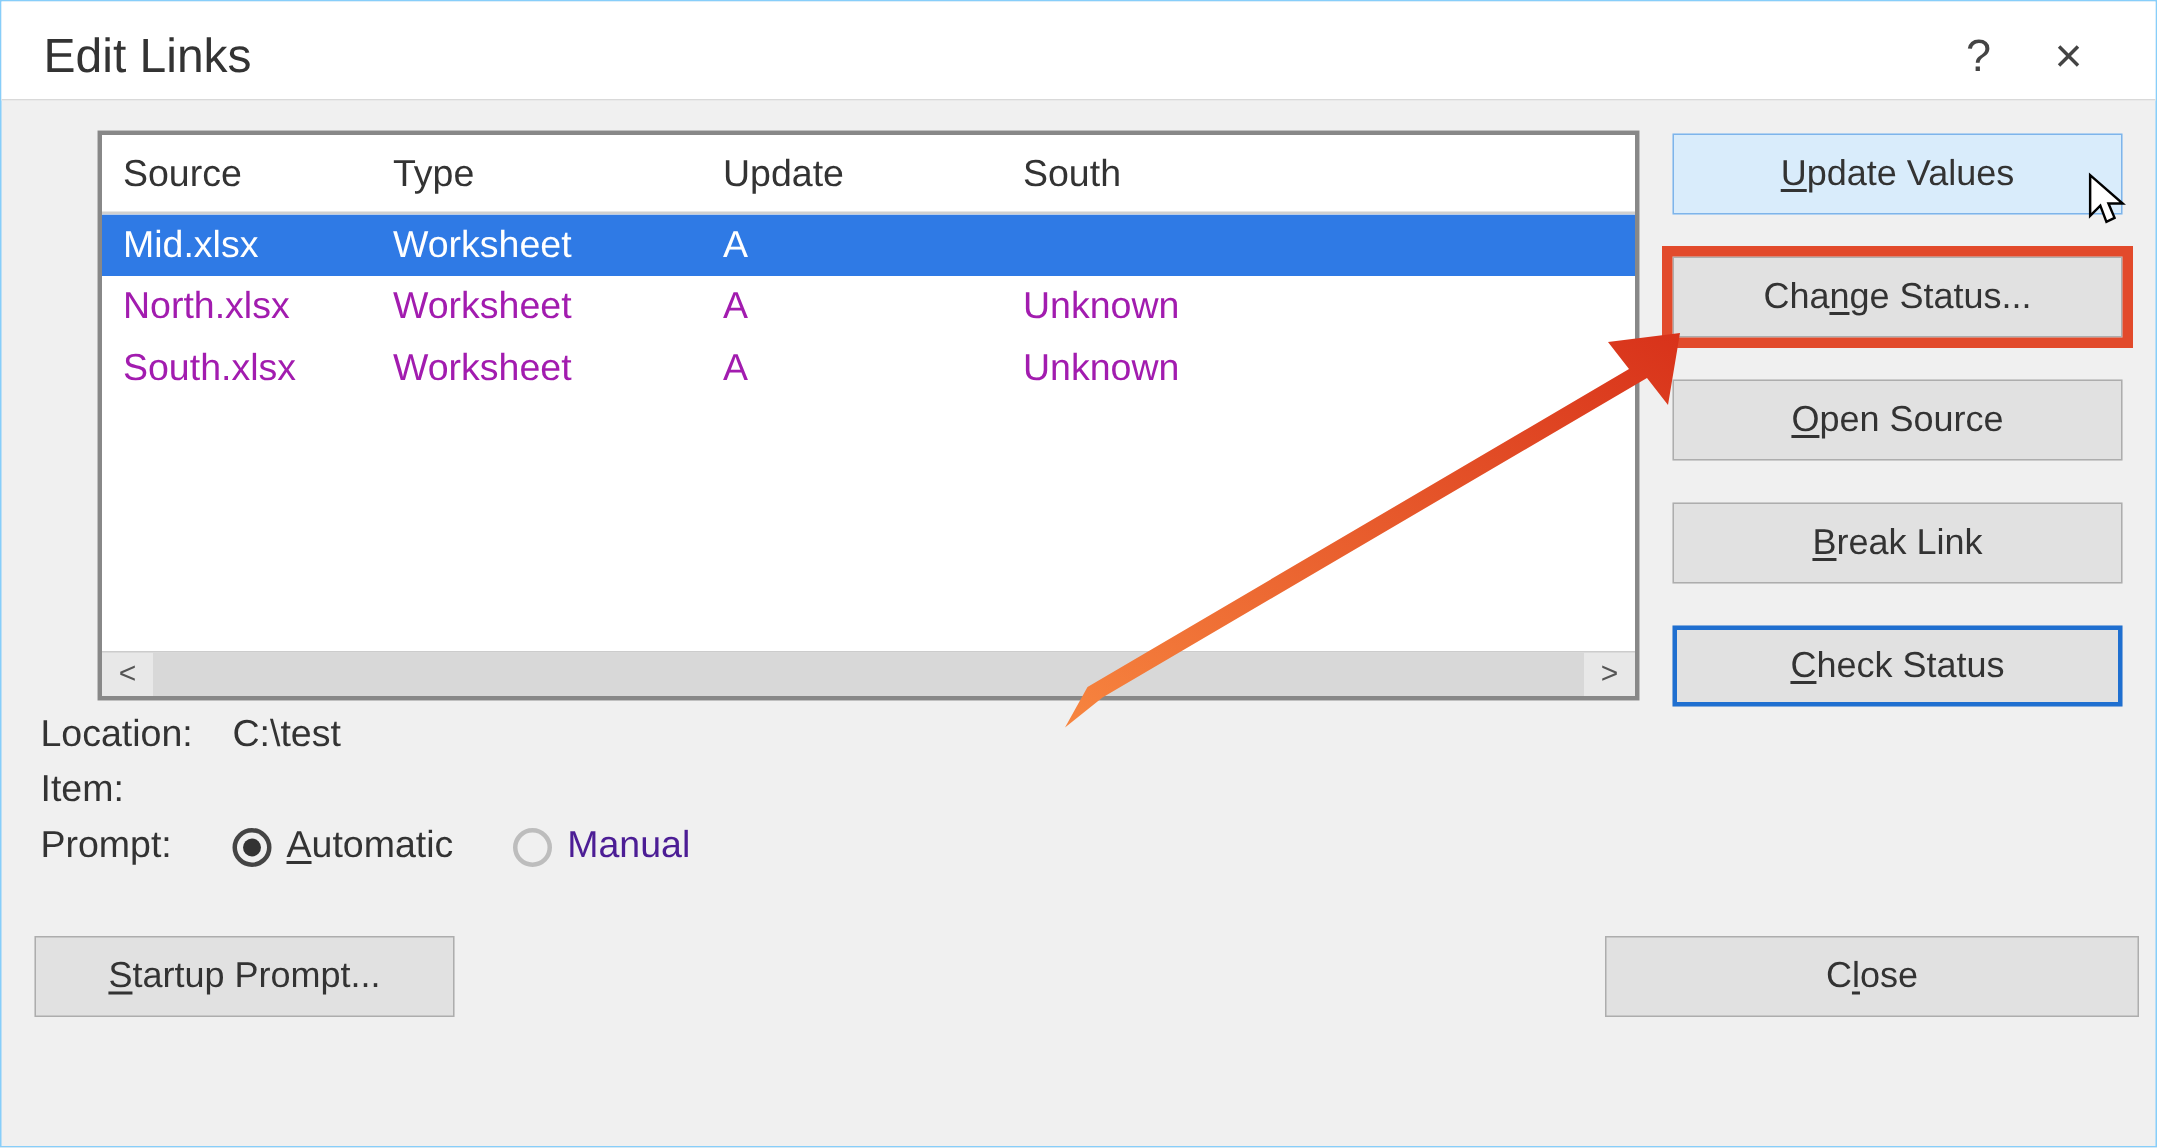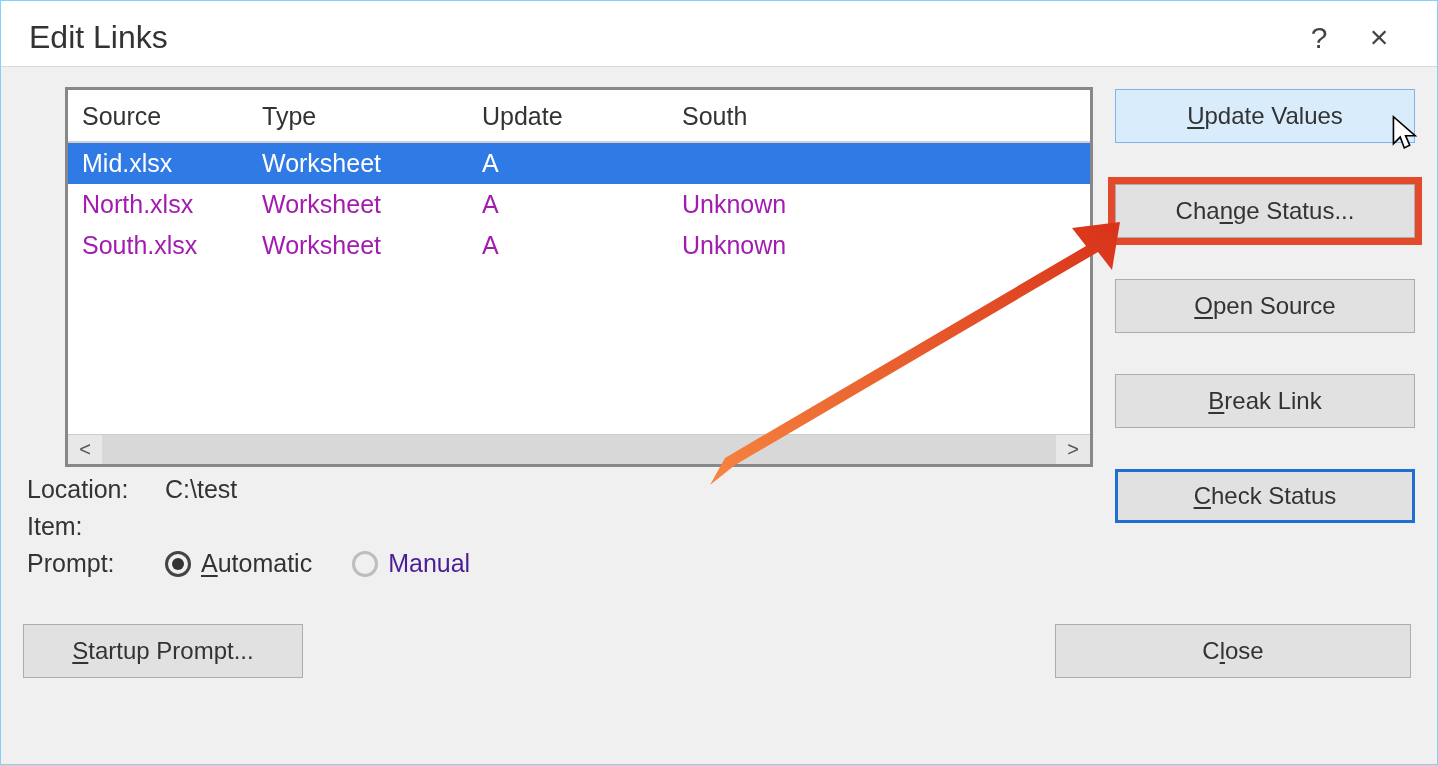--- a/index.html
+++ b/index.html
@@ -97,21 +97,21 @@
   .scrollbar .track {
     flex: 1;
     height: 100%;
     background: #d8d8d8;
     position: relative;
   }
   .right-col {
     width: 300px;
     display: flex;
     flex-direction: column;
-    gap: 41px;
+    gap: 28px;
     padding-top: 2px;
   }
   .btn {
     height: 54px;
     background: #e1e1e1;
     border: 1px solid #adadad;
     font-size: 24px;
     color: #333;
     display: flex;
     align-items: center;
@@ -130,46 +130,46 @@
   .btn.focus {
     border: 3px solid #1f6fd0;
   }
   .info-area {
     padding: 8px 4px 0 4px;
     font-size: 25px;
     color: #333;
   }
   .info-row {
     display: flex;
-    gap: 28px;
+    gap: 18px;
     margin-bottom: 8px;
     align-items: center;
   }
   .info-label { min-width: 110px; }
   .radio-group { display: flex; gap: 40px; align-items: center; }
   .radio {
     display: flex;
-    align-items: center;
+    align-items: flex-end;
     gap: 10px;
     cursor: pointer;
   }
   .radio.disabled { color: #4c1d95; cursor: default; }
   .radio .dot {
     width: 26px; height: 26px; border-radius: 50%;
     border: 3px solid #444;
     display: flex; align-items: center; justify-content: center;
   }
   .radio .dot .inner {
     width: 12px; height: 12px; border-radius: 50%; background: #333;
   }
   .radio.disabled .dot { border-color: #bdbdbd; }
   .footer {
     display: flex;
     justify-content: space-between;
-    padding: 28px 26px 18px 22px;
+    padding: 28px 11px 18px 22px;
   }
   .footer .btn { width: 280px; }
   .u { text-decoration: underline; text-underline-offset: 3px; }
   .cursor-overlay {
     position: absolute;
     pointer-events: none;
   }
   .arrow-annotation {
     position: absolute;
     pointer-events: none;

